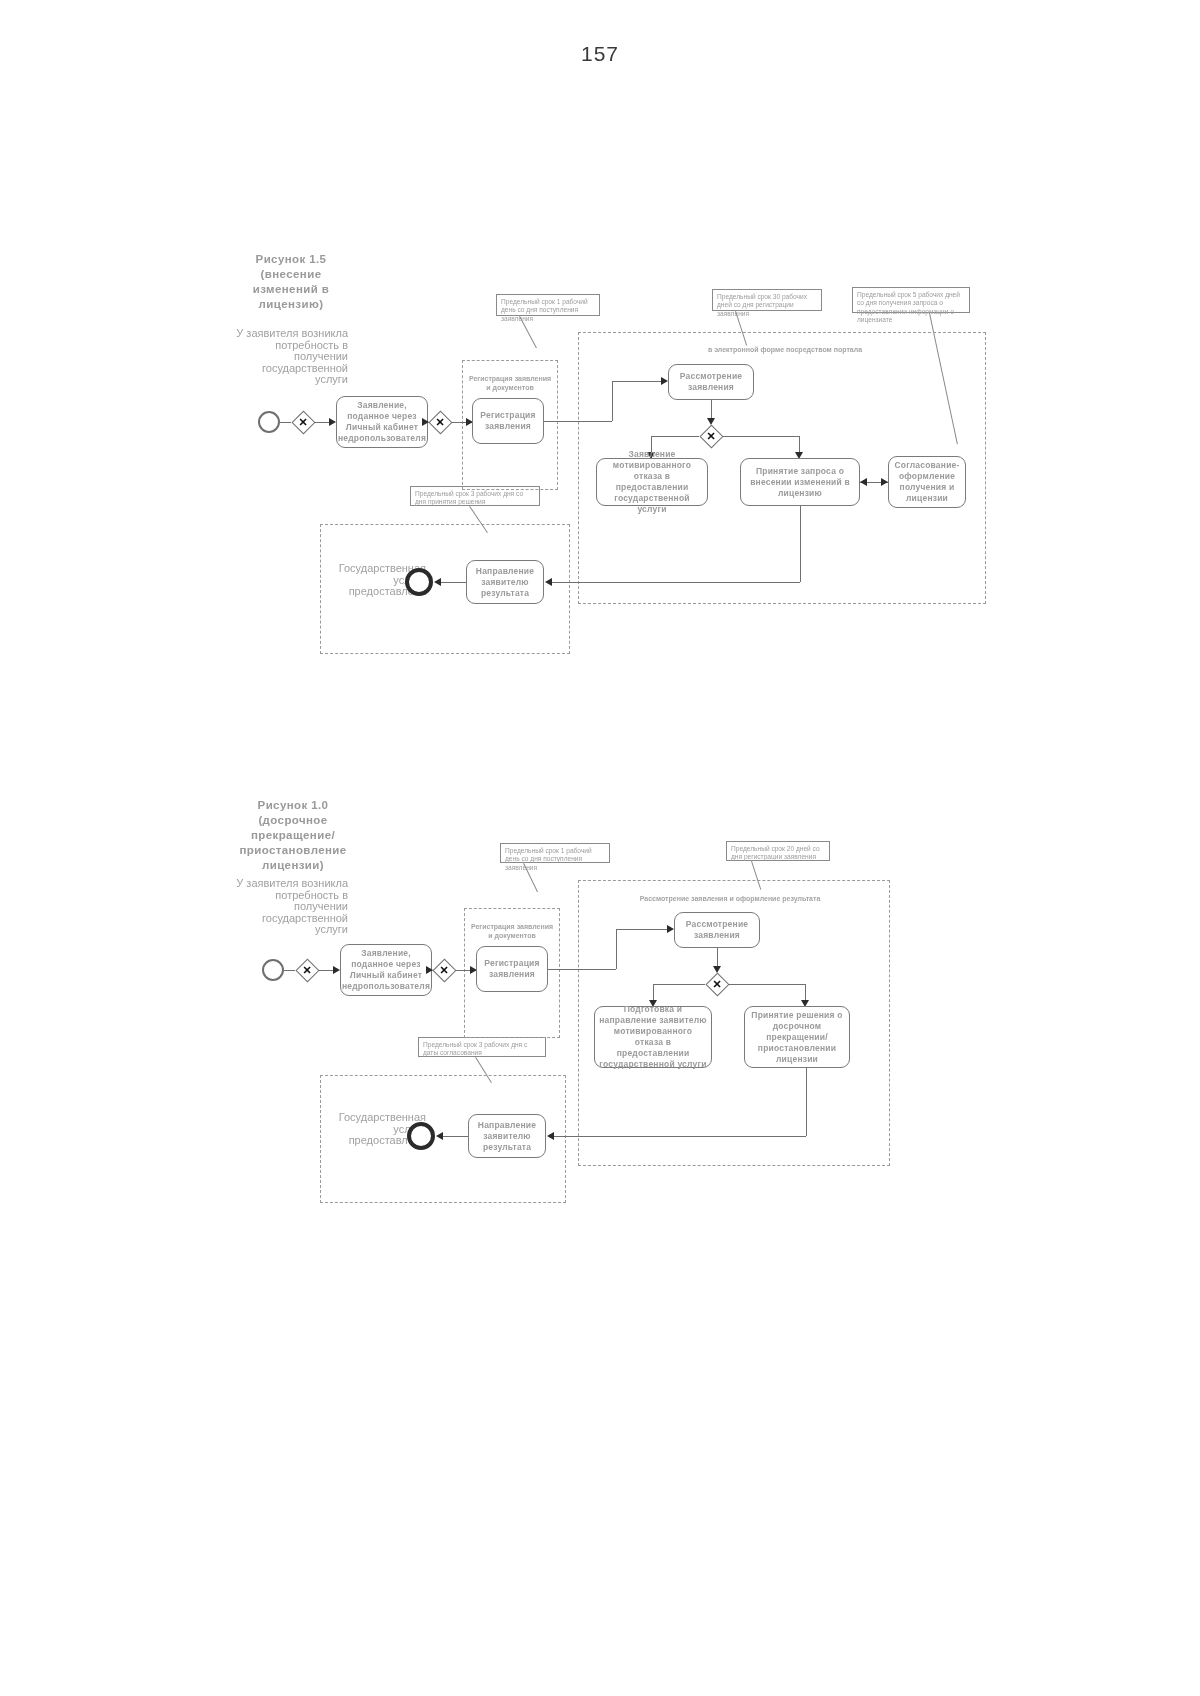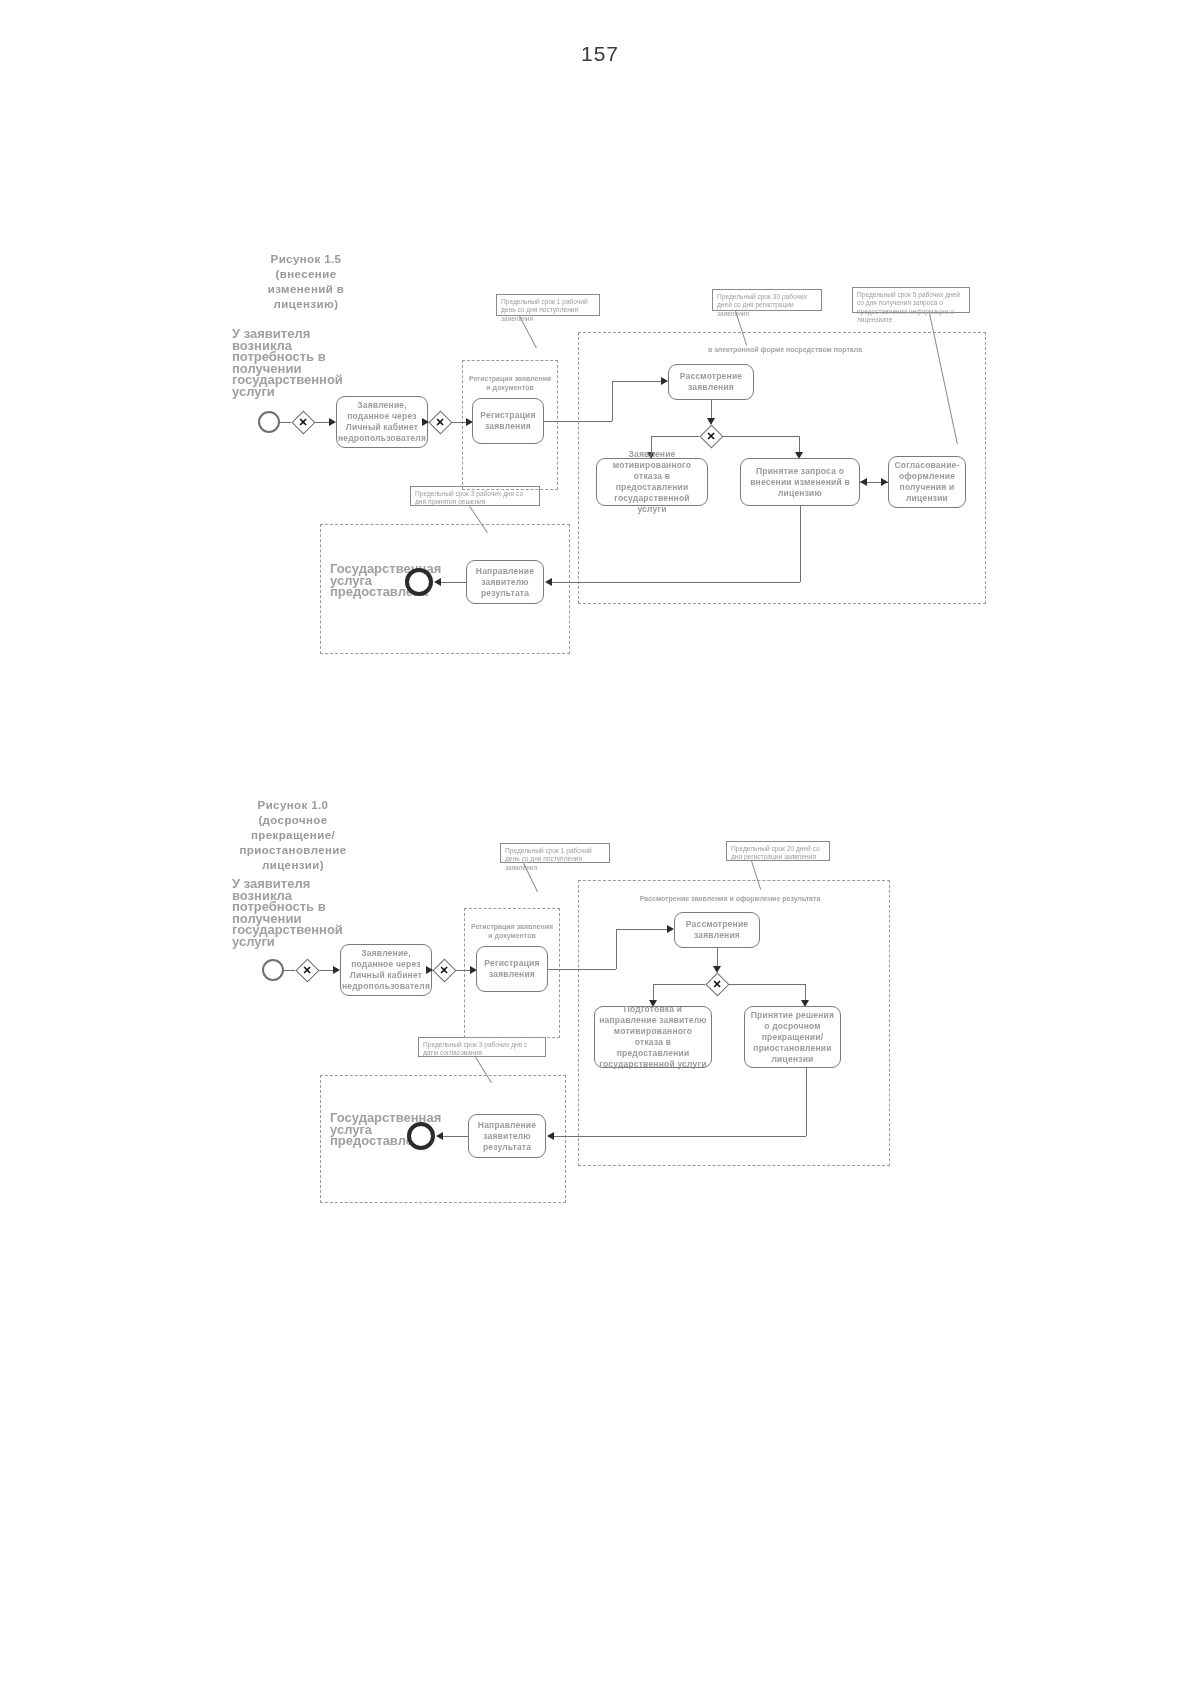--- a/index.html
+++ b/index.html
@@ -41,25 +41,25 @@
     position: absolute;
     text-align: center;
     font-size: 11.5px;
     line-height: 15px;
     color: #9a9a9a;
     font-weight: bold;
     letter-spacing: .4px;
   }
   .lane-caption {
     position: absolute;
-    text-align: left;
-    font-size: 13px;
+    text-align: right;
+    font-size: 11px;
     line-height: 11.5px;
     color: #a0a0a0;
-    font-weight: bold;
+    font-weight: normal;
   }
 
   
   .start-event {
     position: absolute;
     border: 2px solid #6f6f6f;
     border-radius: 50%;
     background: #fff;
     box-sizing: border-box;
   }
@@ -187,21 +187,21 @@
     border-top: 7px solid #2b2b2b;
   }
 </style>
 </head>
 <body>
 
 <div class="page-number">157</div>
 
 <div class="diagram">
 
-  <div class="fig-caption" style="left:248px; top:252px; width:116px;">Рисунок 1.5 (внесение изменений в лицензию)</div>
+  <div class="fig-caption" style="left:233px; top:252px; width:116px;">Рисунок 1.5 (внесение изменений в лицензию)</div>
 
   <div class="lane-caption" style="left:232px; top:328px; width:116px;">У заявителя возникла потребность в получении государственной услуги</div>
 
   <div class="note" style="left:496px; top:294px; width:104px; height:22px;">Предельный срок 1 рабочий день со дня поступления заявления</div>
   <div class="leader" style="left:520px; top:316px; width:36px; transform:rotate(62deg);"></div>
 
   <div class="note" style="left:712px; top:289px; width:110px; height:22px;">Предельный срок 30 рабочих дней со дня регистрации заявления</div>
   <div class="leader" style="left:736px; top:311px; width:36px; transform:rotate(72deg);"></div>
 
   <div class="note" style="left:852px; top:287px; width:118px; height:26px;">Предельный срок 5 рабочих дней со дня получения запроса о предоставлении информации о лицензиате</div>
@@ -361,21 +361,21 @@
   <div class="hline" style="left:653px; top:984px; width:52px;"></div>
   <div class="vline" style="left:653px; top:984px; height:18px;"></div>
   <div class="arrow-d" style="left:648.5px; top:1000px;"></div>
 
   <div class="hline" style="left:729px; top:984px; width:76px;"></div>
   <div class="vline" style="left:805px; top:984px; height:18px;"></div>
   <div class="arrow-d" style="left:800.5px; top:1000px;"></div>
 
   <div class="task" style="left:594px; top:1006px; width:118px; height:62px;">Подготовка и направление заявителю мотивированного отказа в предоставлении государственной услуги</div>
 
-  <div class="task" style="left:744px; top:1006px; width:97px; height:62px;">Принятие решения о досрочном прекращении/ приостановлении лицензии</div>
+  <div class="task" style="left:744px; top:1006px; width:106px; height:62px;">Принятие решения о досрочном прекращении/ приостановлении лицензии</div>
 
   <div class="vline" style="left:806px; top:1068px; height:68px;"></div>
   <div class="hline" style="left:550px; top:1136px; width:256px;"></div>
   <div class="arrow-l" style="left:547px; top:1131.5px;"></div>
 
   <div class="task" style="left:468px; top:1114px; width:78px; height:44px;">Направление заявителю результата</div>
 
   <div class="hline" style="left:440px; top:1136px; width:28px;"></div>
   <div class="arrow-l" style="left:436px; top:1131.5px;"></div>
 

